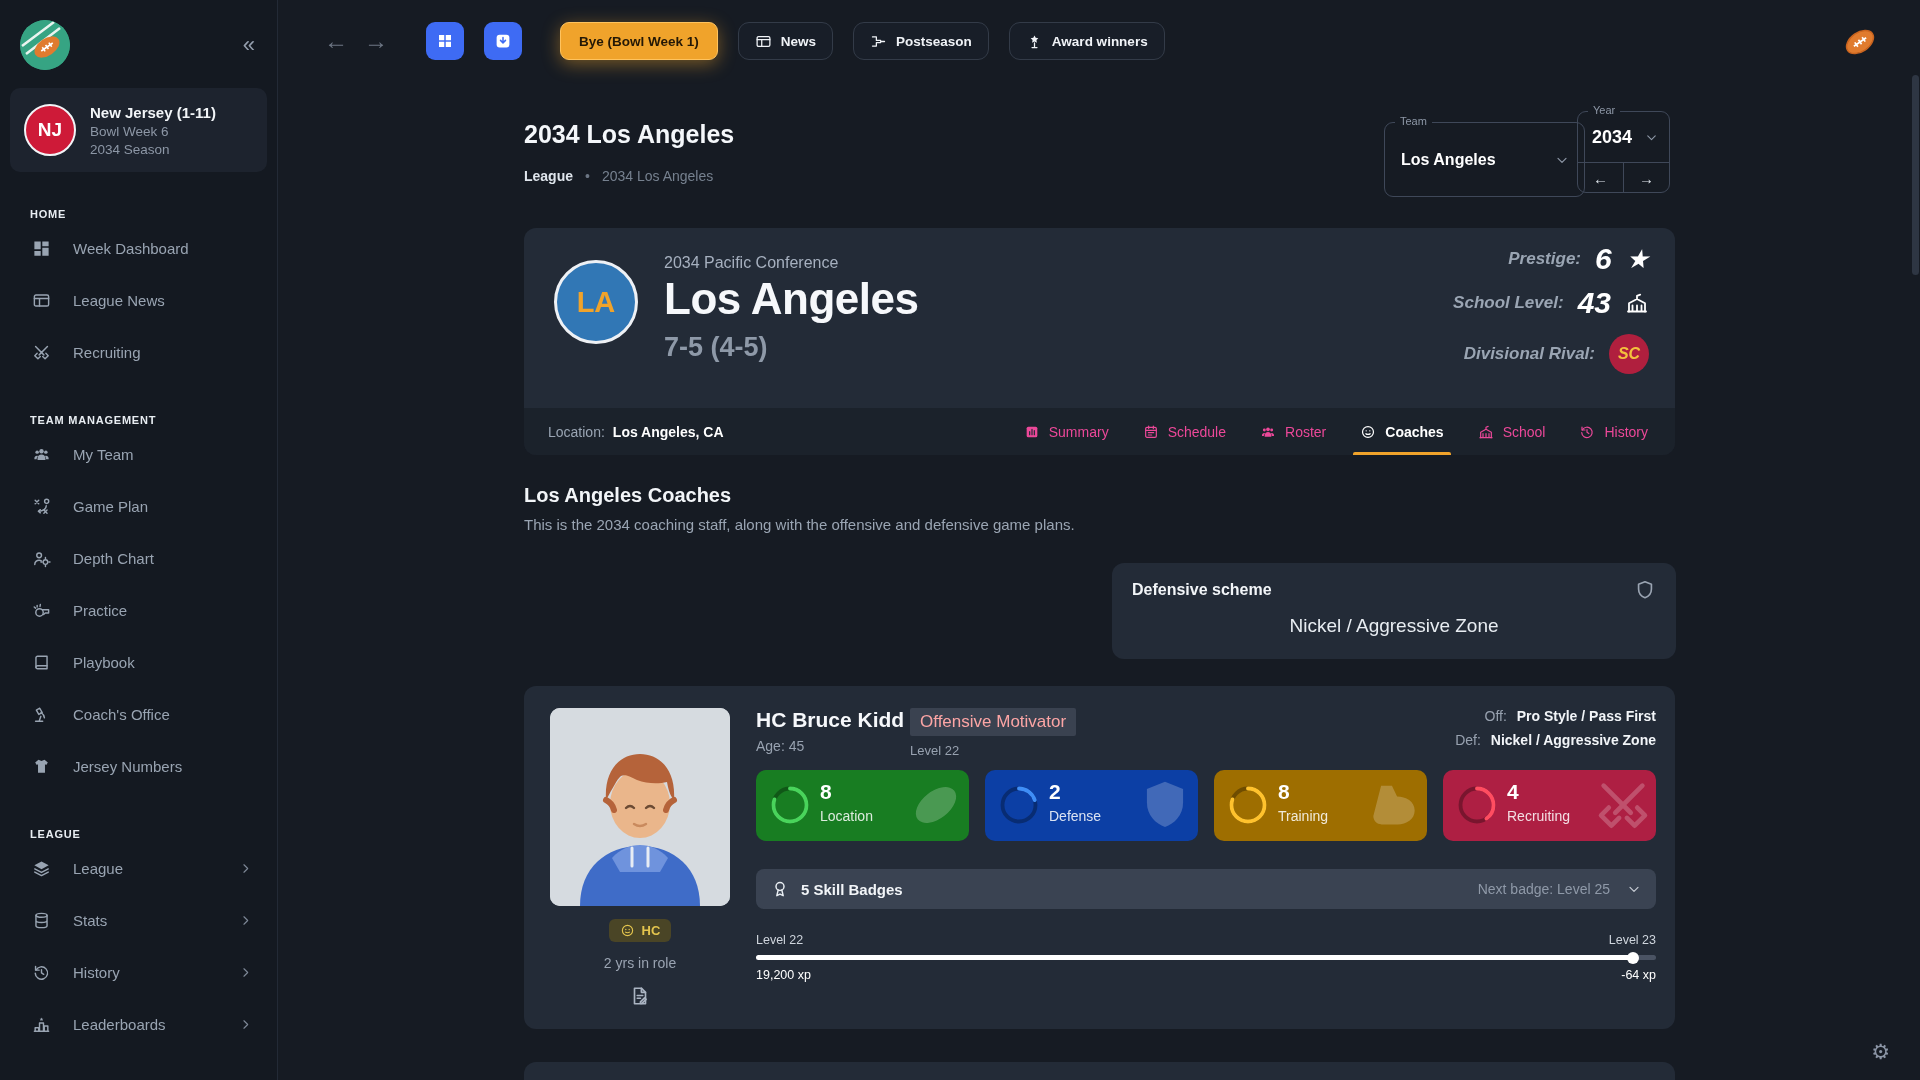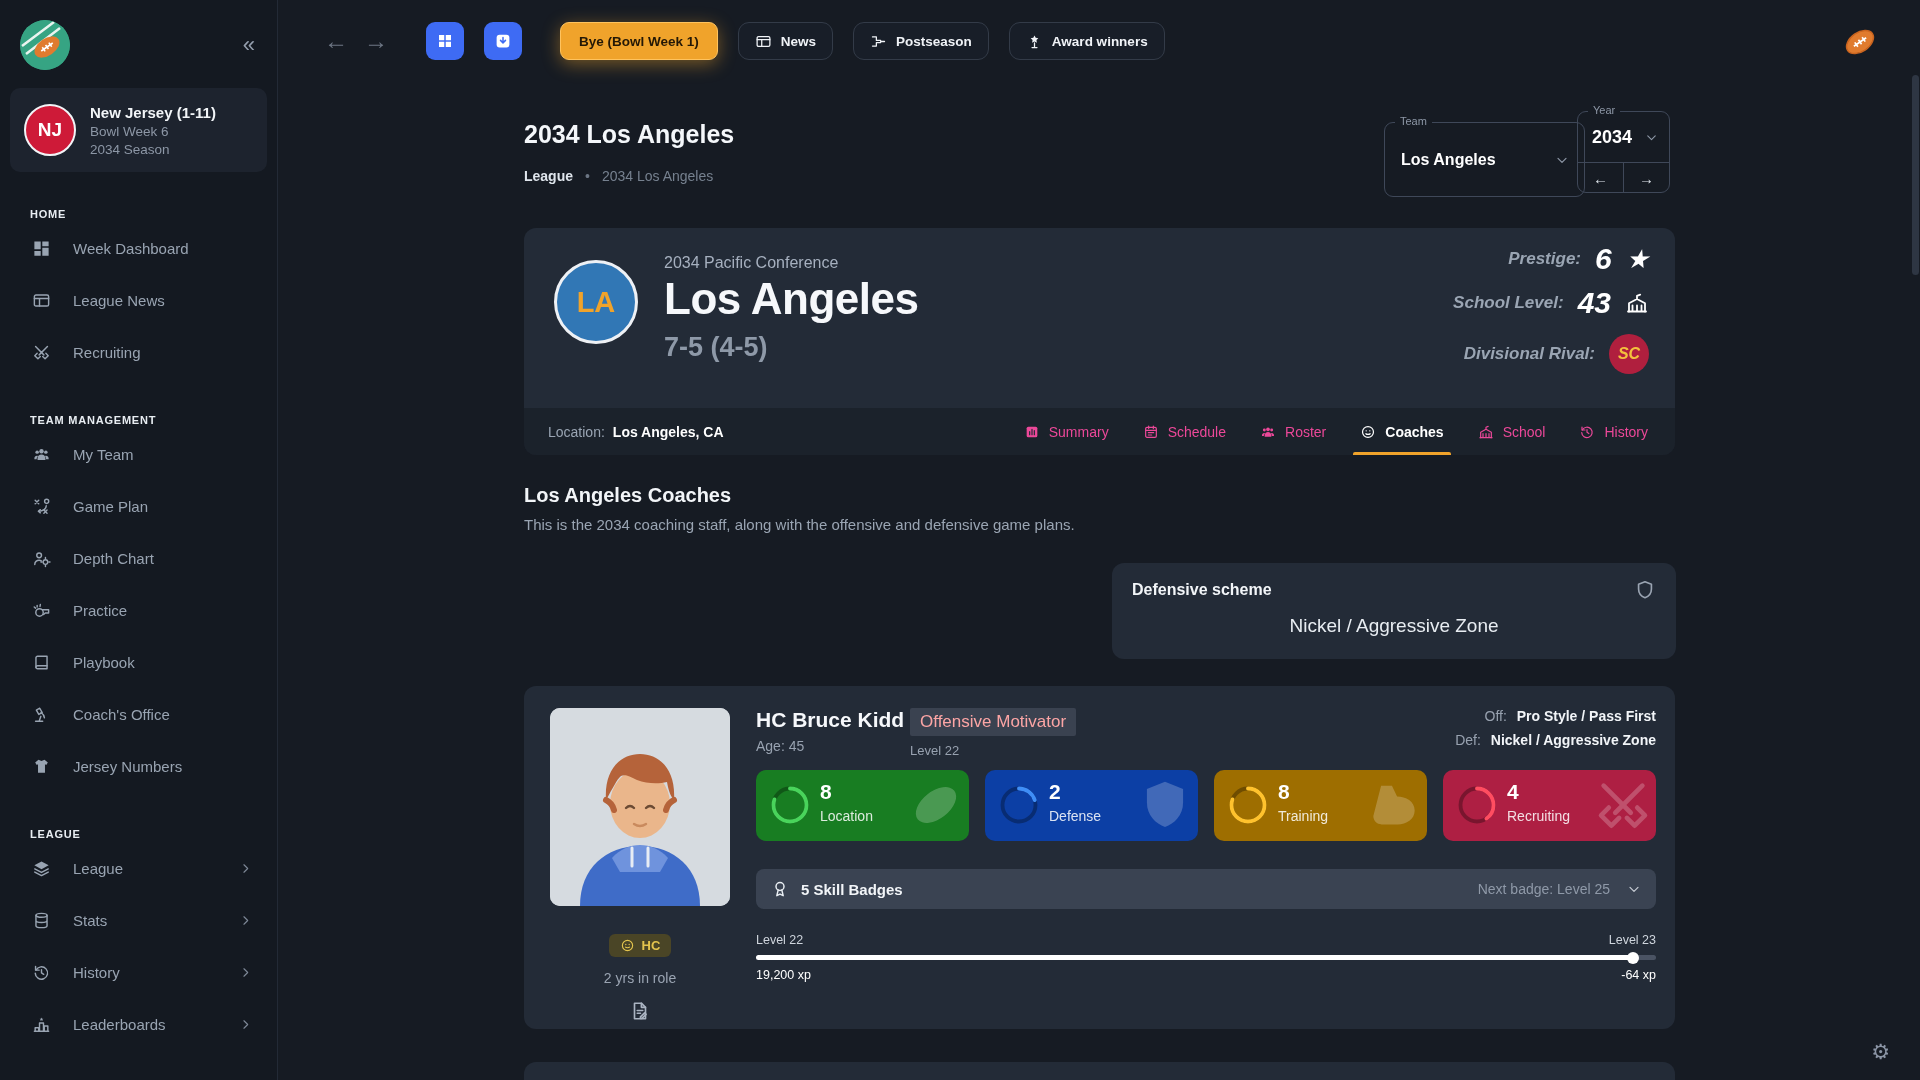--- a/index.html
+++ b/index.html
@@ -141,21 +141,21 @@
   .scheme .ttl { font-size:16px; font-weight:bold; color:#f2f5f8; }
   .scheme .icon { color:#9aa4b2; }
   .scheme .val { text-align:center; margin-top:14px; font-size:19px; color:#e8edf2; }
 
   
   .coach-card { position:absolute; left:0; top:686px; width:1151px; height:343px; background:#232b37; border-radius:12px; padding:22px 26px; }
   .coach-grid { display:flex; }
   .portrait-col { width:180px; flex:0 0 auto; text-align:center; }
   .portrait { width:180px; height:198px; border-radius:10px; overflow:hidden; background:#d6dbe0; }
   .role-chip {
-    margin:28px auto 0; display:inline-flex; align-items:center; gap:7px;
+    margin:13px auto 0; display:inline-flex; align-items:center; gap:7px;
     background:#4a4526; color:#e3c44e; border-radius:6px; padding:4px 11px;
     font-size:13px; font-weight:bold;
   }
   .tenure { margin-top:13px; font-size:14px; color:#9aa4b2; }
   .contract-ic { margin:14px auto 0; color:#aab4c2; width:22px; cursor:pointer; }
 
   .coach-main { flex:1; margin-left:26px; position:relative; }
   .c-name { font-size:21px; font-weight:bold; color:#f6f8fb; }
   .c-age { font-size:14px; color:#98a2b0; margin-top:6px; }
   .trait-col { position:absolute; left:154px; top:0; }

